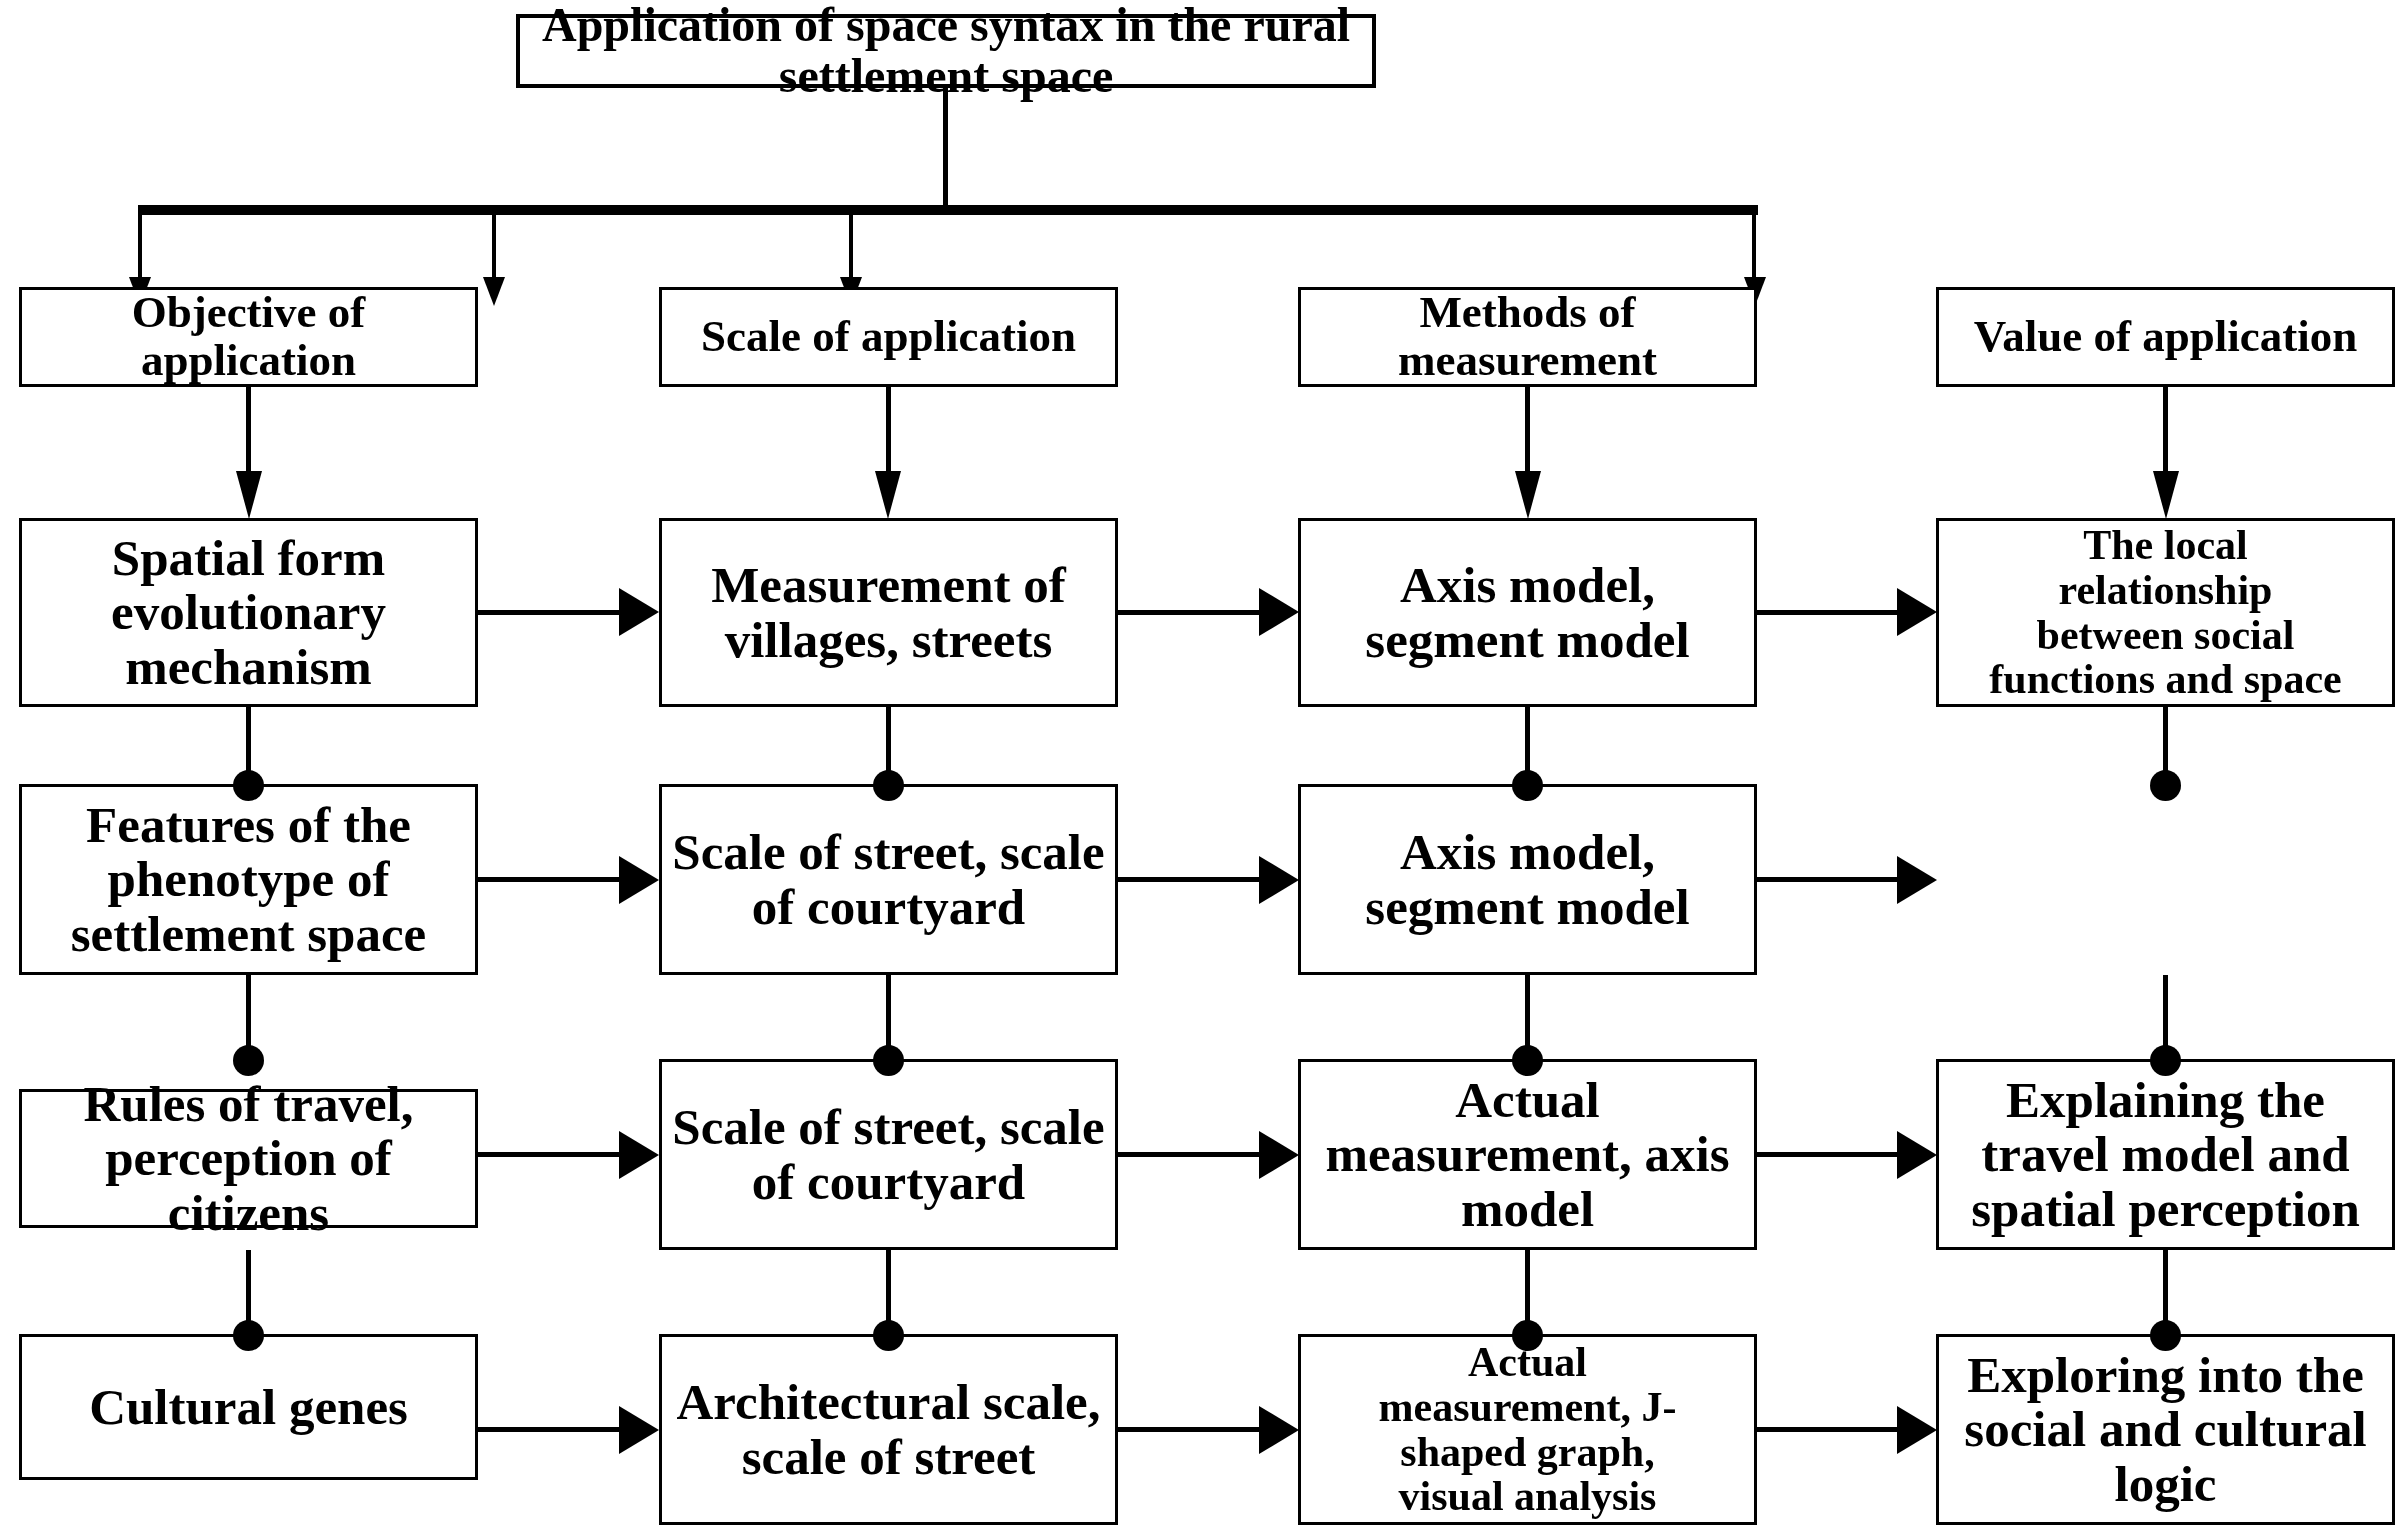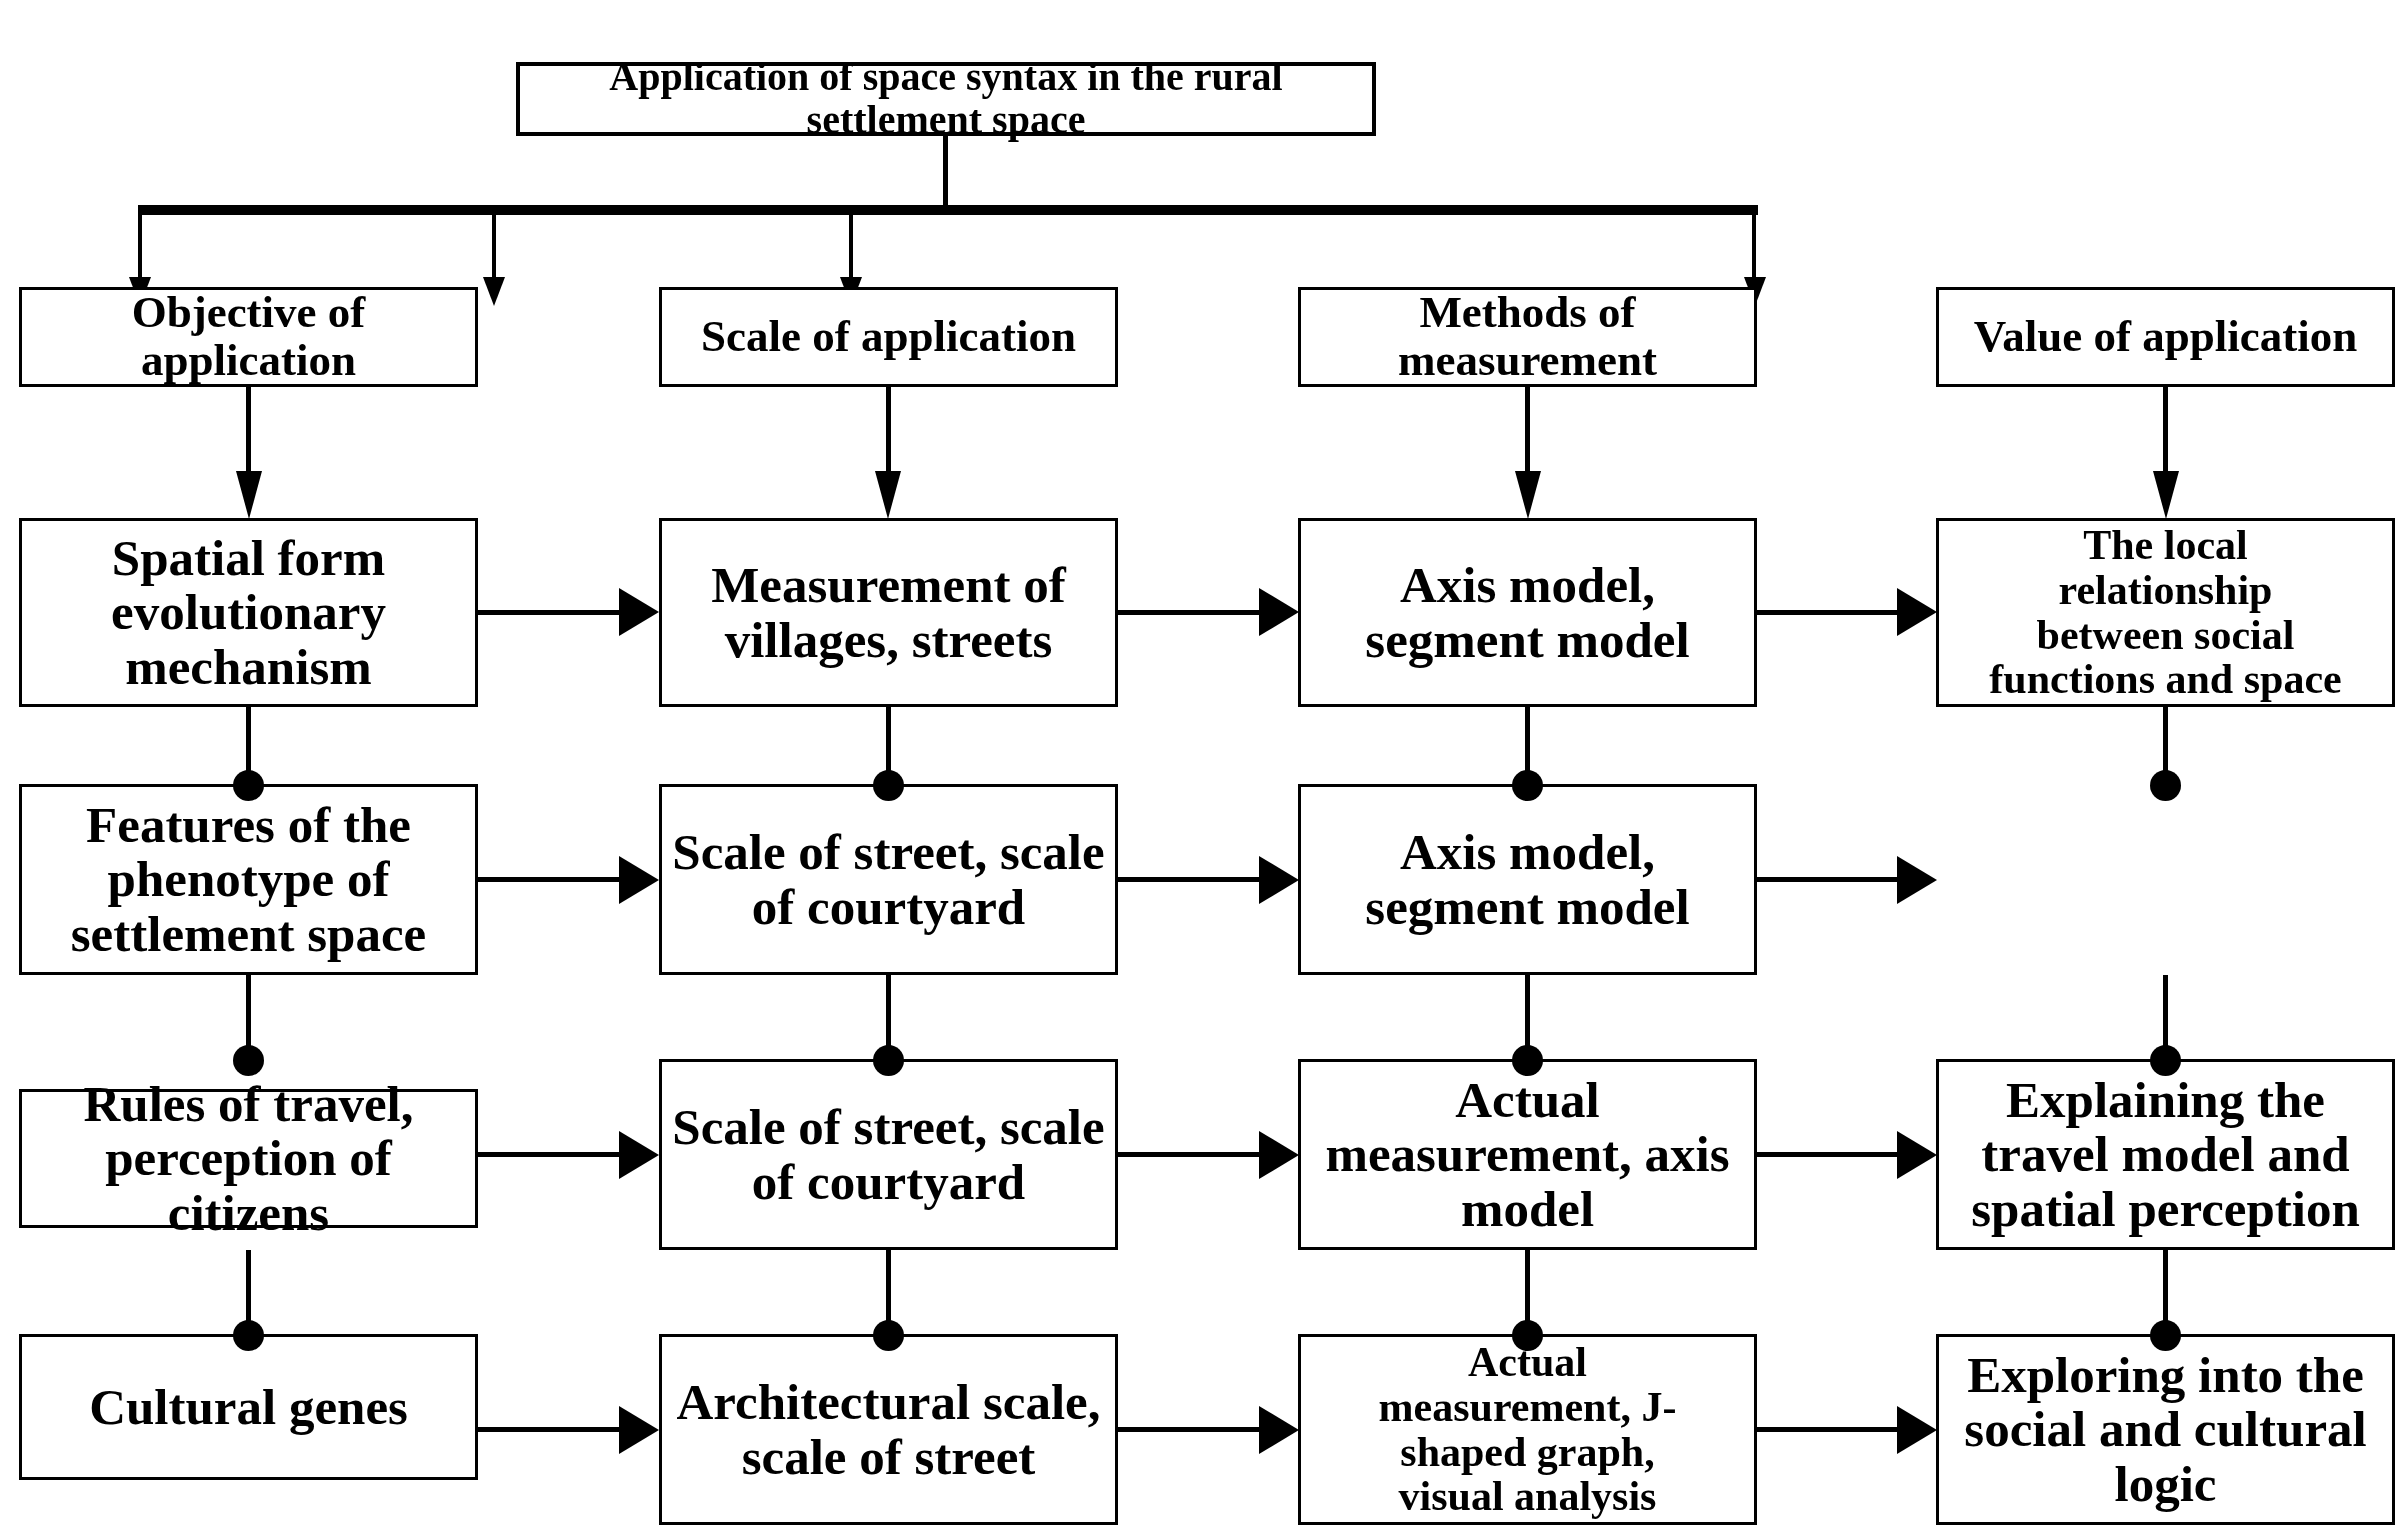--- a/index.html
+++ b/index.html
@@ -31,23 +31,22 @@
     line-height: 1.06;
     padding: 1.7px 5.2px;
     z-index: 3;
   }
   .node .label {
     display: block;
     width: 100%;
     white-space: pre-line;
   }
   .node.title {
-    font-size: 40px;
+    font-size: 48px;
     border-width: 4.3px;
-    margin-top: 48px;
   }
   .node.header {
     font-size: 45px;
   }
   .node.cell {
     font-size: 51px;
     justify-content: flex-end;
   }
   .node.tight {
     font-size: 42px;

